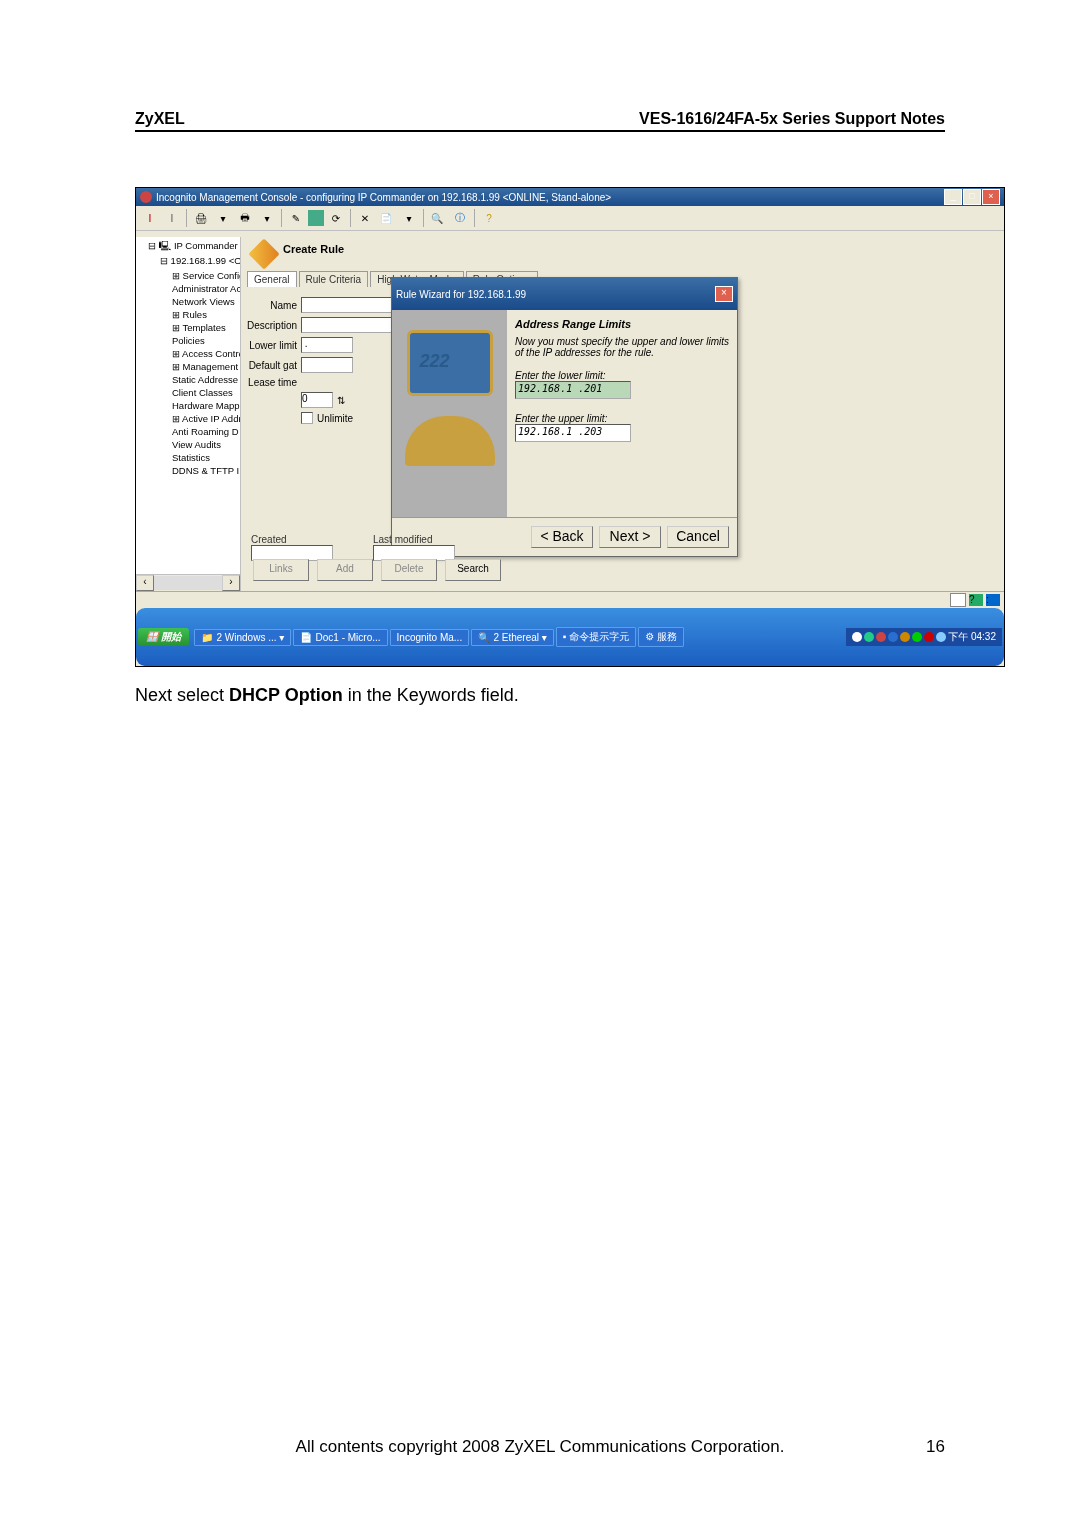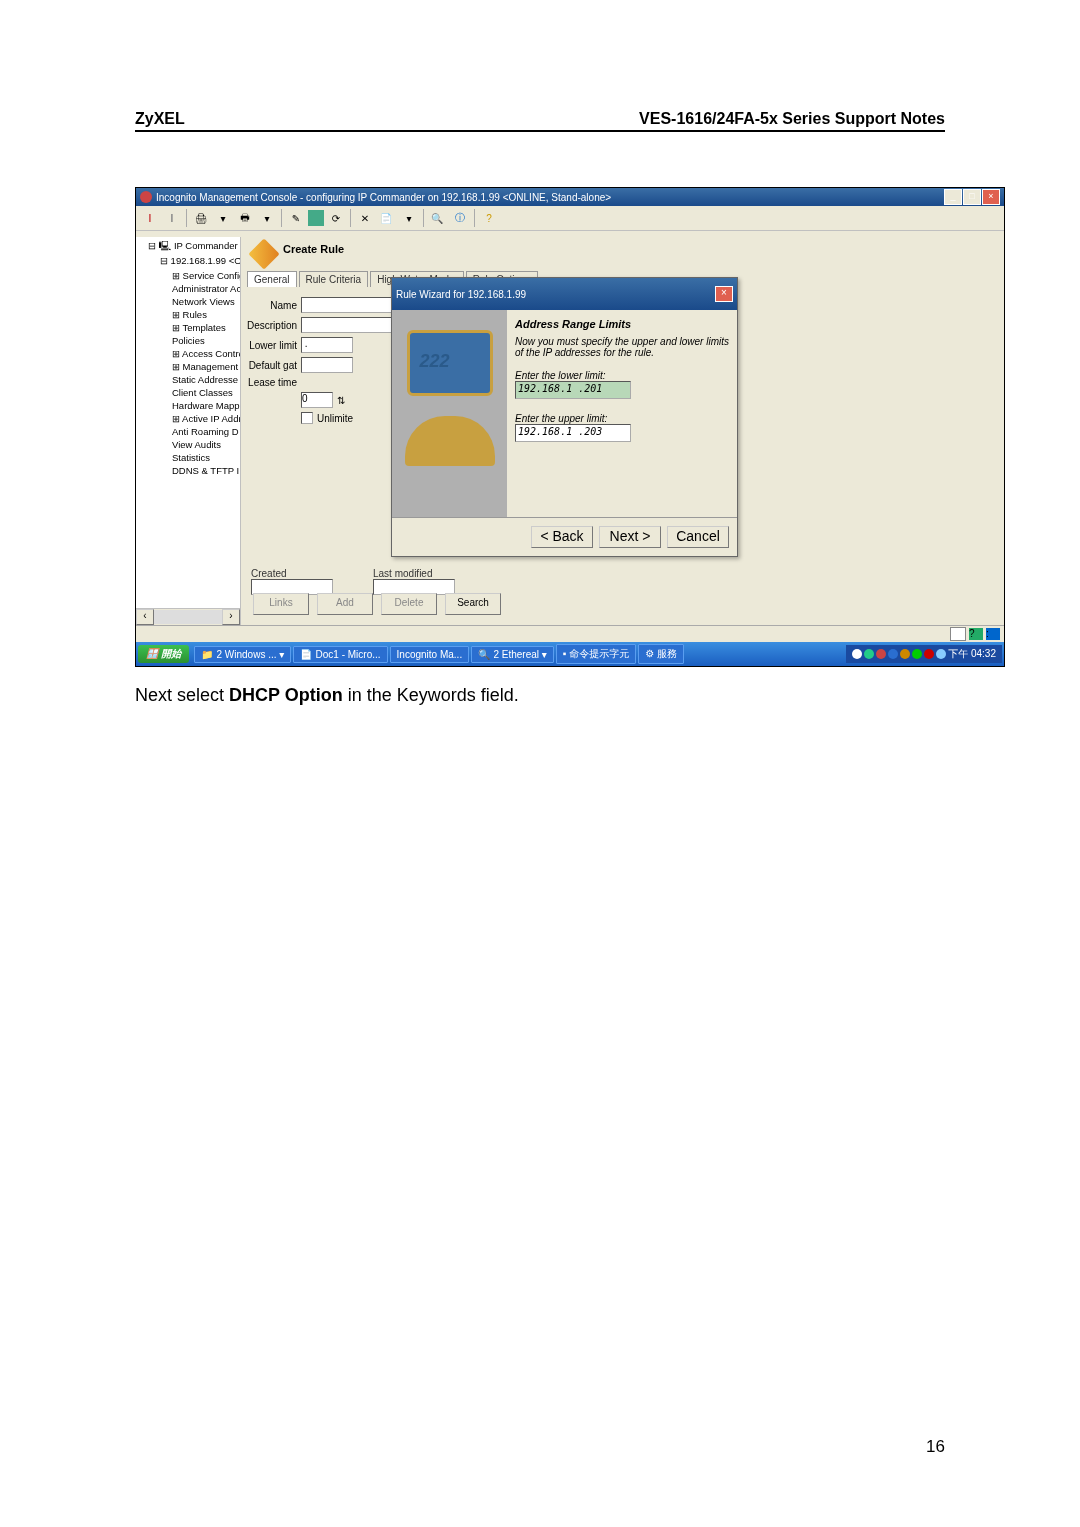--- a/index.html
+++ b/index.html
@@ -164,21 +164,22 @@
     border-top:1px solid #c0c0c0;
   }
   .sb-arrow { width:16px;height:14px;border:1px outset #ccc; background:#ece9d8; text-align:center; font-size:10px;}
   .status-panel { height:16px; background:#ece9d8; border-top:1px solid #aaa; display:flex; justify-content:flex-end; align-items:center; padding:0 4px; gap:3px;}
   .status-ico { width:14px;height:12px;background:#3a6ea5;}
   .taskbar {
     height: 24px;
     background: linear-gradient(#3a8ee0,#1a5ec0);
     display:flex; align-items:center;
     color:#fff; font-size:10px;
-    padding:0 2px;
+    padding:17px 2px;
+    border-radius:9px;
   }
   .start { background: linear-gradient(#3cc050,#2a9030); border-radius:3px; padding:2px 8px; font-style:italic; font-weight:bold; margin-right:4px;}
   .task { background:#2a6ed0; border:1px solid #5a9ef0; padding:2px 6px; margin:0 1px; border-radius:1px;}
   .tray { margin-left:auto; background:#1a4aa0; padding:2px 6px; display:flex; gap:2px; align-items:center;}
   .tray-ico{width:10px;height:10px;border-radius:50%;}
   
   .body-text { margin-top:18px; font-size:18px; }
   .footer { position:absolute; bottom:70px; left:0; right:0; display:flex; justify-content:center; font-size:17px;}
   .page-num { position:absolute; bottom:70px; right:135px; font-size:17px;}
 </style>
@@ -373,14 +374,15 @@
         <span class="tray-ico" style="background:#8cf;"></span>
         <span>下午 04:32</span>
       </div>
     </div>
   </div>
 
   <div class="body-text">
     Next select <b>DHCP Option</b> in the Keywords field.
   </div>
 
+  <div class="footer">All contents copyright 2008 ZyXEL Communications Corporation.</div>
   <div class="page-num">16</div>
 </div>
 
 </body></html>

